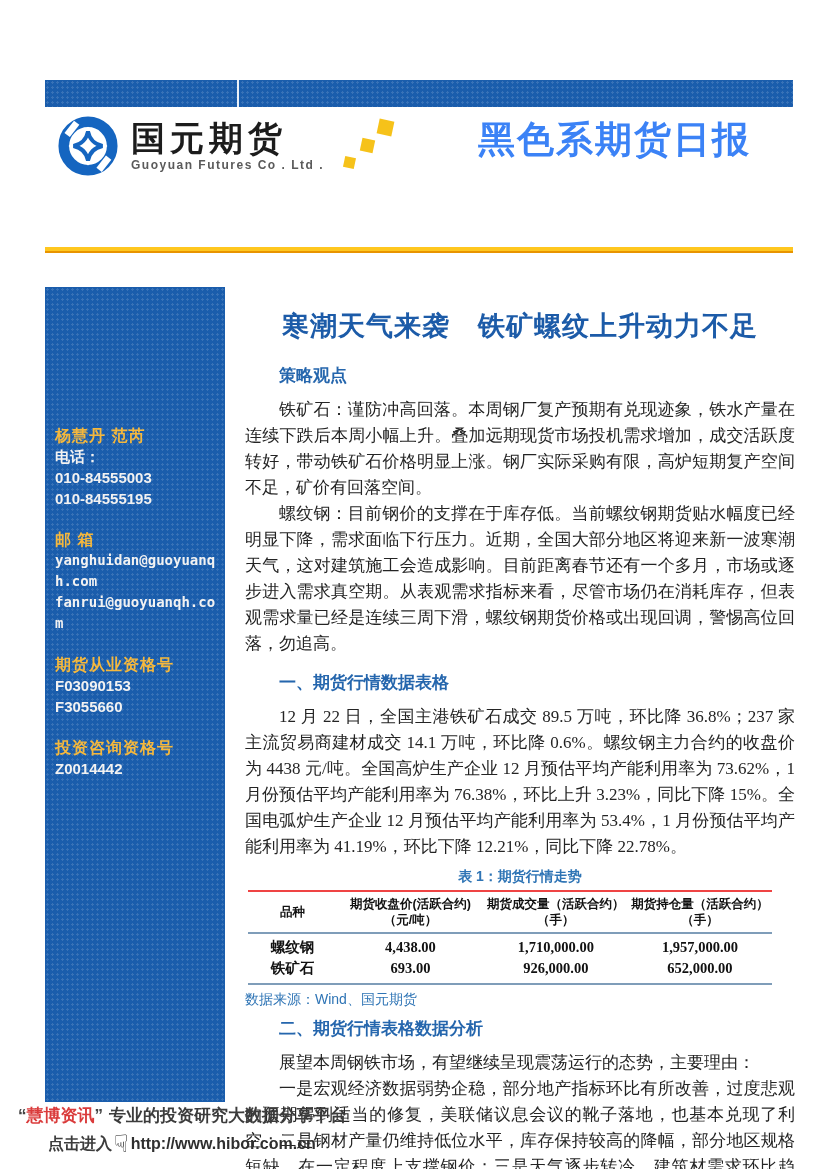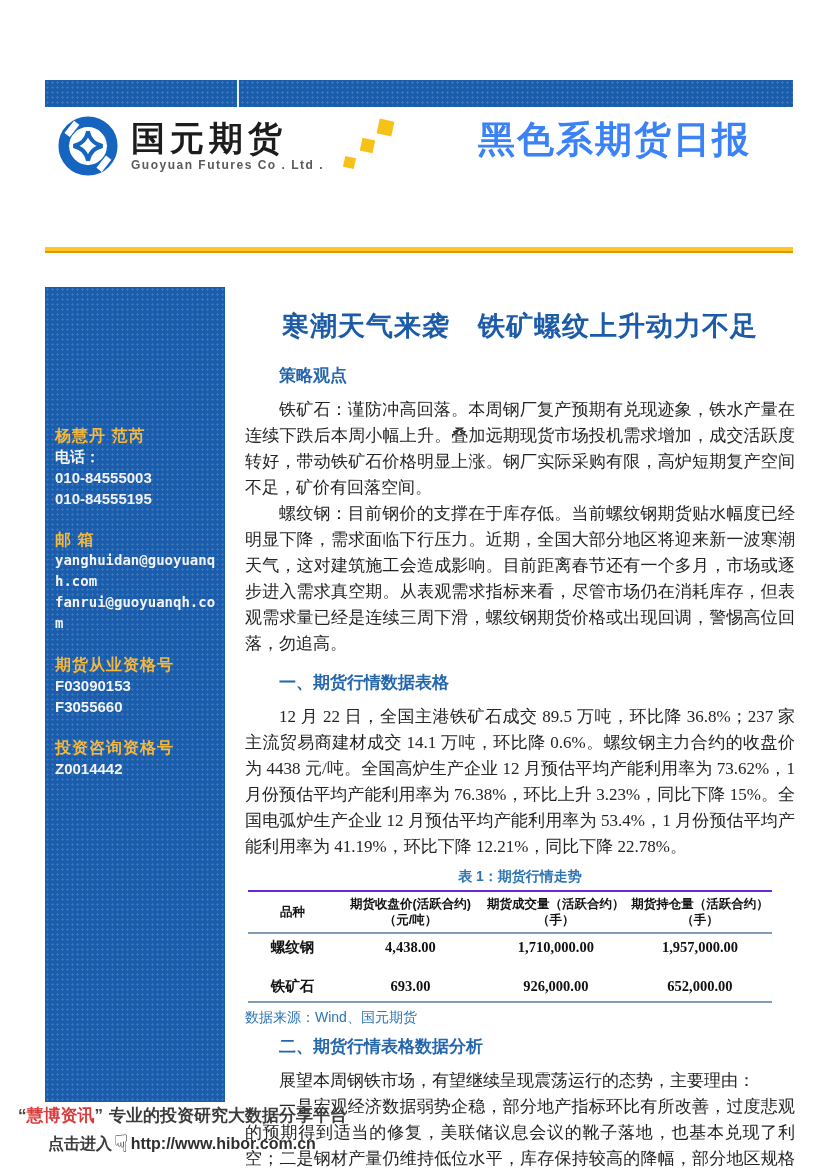--- a/index.html
+++ b/index.html
@@ -73,31 +73,31 @@
   .para{
     font-size:17px;line-height:26px;color:#242424;
     text-align:justify;text-indent:2em;margin:0;
   }
   .tbl-caption{
     font-family:"Liberation Sans",sans-serif;
     font-size:14px;color:#2e74b5;text-align:center;margin:8px 0 4px 0;font-weight:bold;
   }
   table.quote{
     width:524px;margin-left:3px;border-collapse:collapse;
-    border-top:2px solid #6d28d9;border-bottom:2px solid #7f9db9;
+    border-top:2px solid #ef4444;border-bottom:2px solid #7f9db9;
     font-family:"Liberation Sans",sans-serif;
   }
   table.quote thead th{
     font-size:12.5px;line-height:16px;font-weight:bold;color:#111;
     padding:4px 2px;border-bottom:2px solid #7f9db9;text-align:center;vertical-align:middle;
   }
   table.quote tbody td{
     font-family:"Liberation Serif",serif;
     font-size:14.5px;line-height:21px;font-weight:bold;color:#111;
-    text-align:center;padding:9px 2px;
+    text-align:center;padding:0 2px;
   }
   table.quote tbody tr:first-child td{padding-top:3px;}
   table.quote tbody tr:last-child td{padding-bottom:4px;}
   .col-name{width:17%;} .col-close{width:28%;} .col-vol{width:27.5%;} .col-oi{width:27.5%;}
   .tbl-source{
     font-family:"Liberation Sans",sans-serif;
     font-size:14px;color:#2e74b5;padding-right:112px;margin-top:6px;
   }
   
   .footer{

